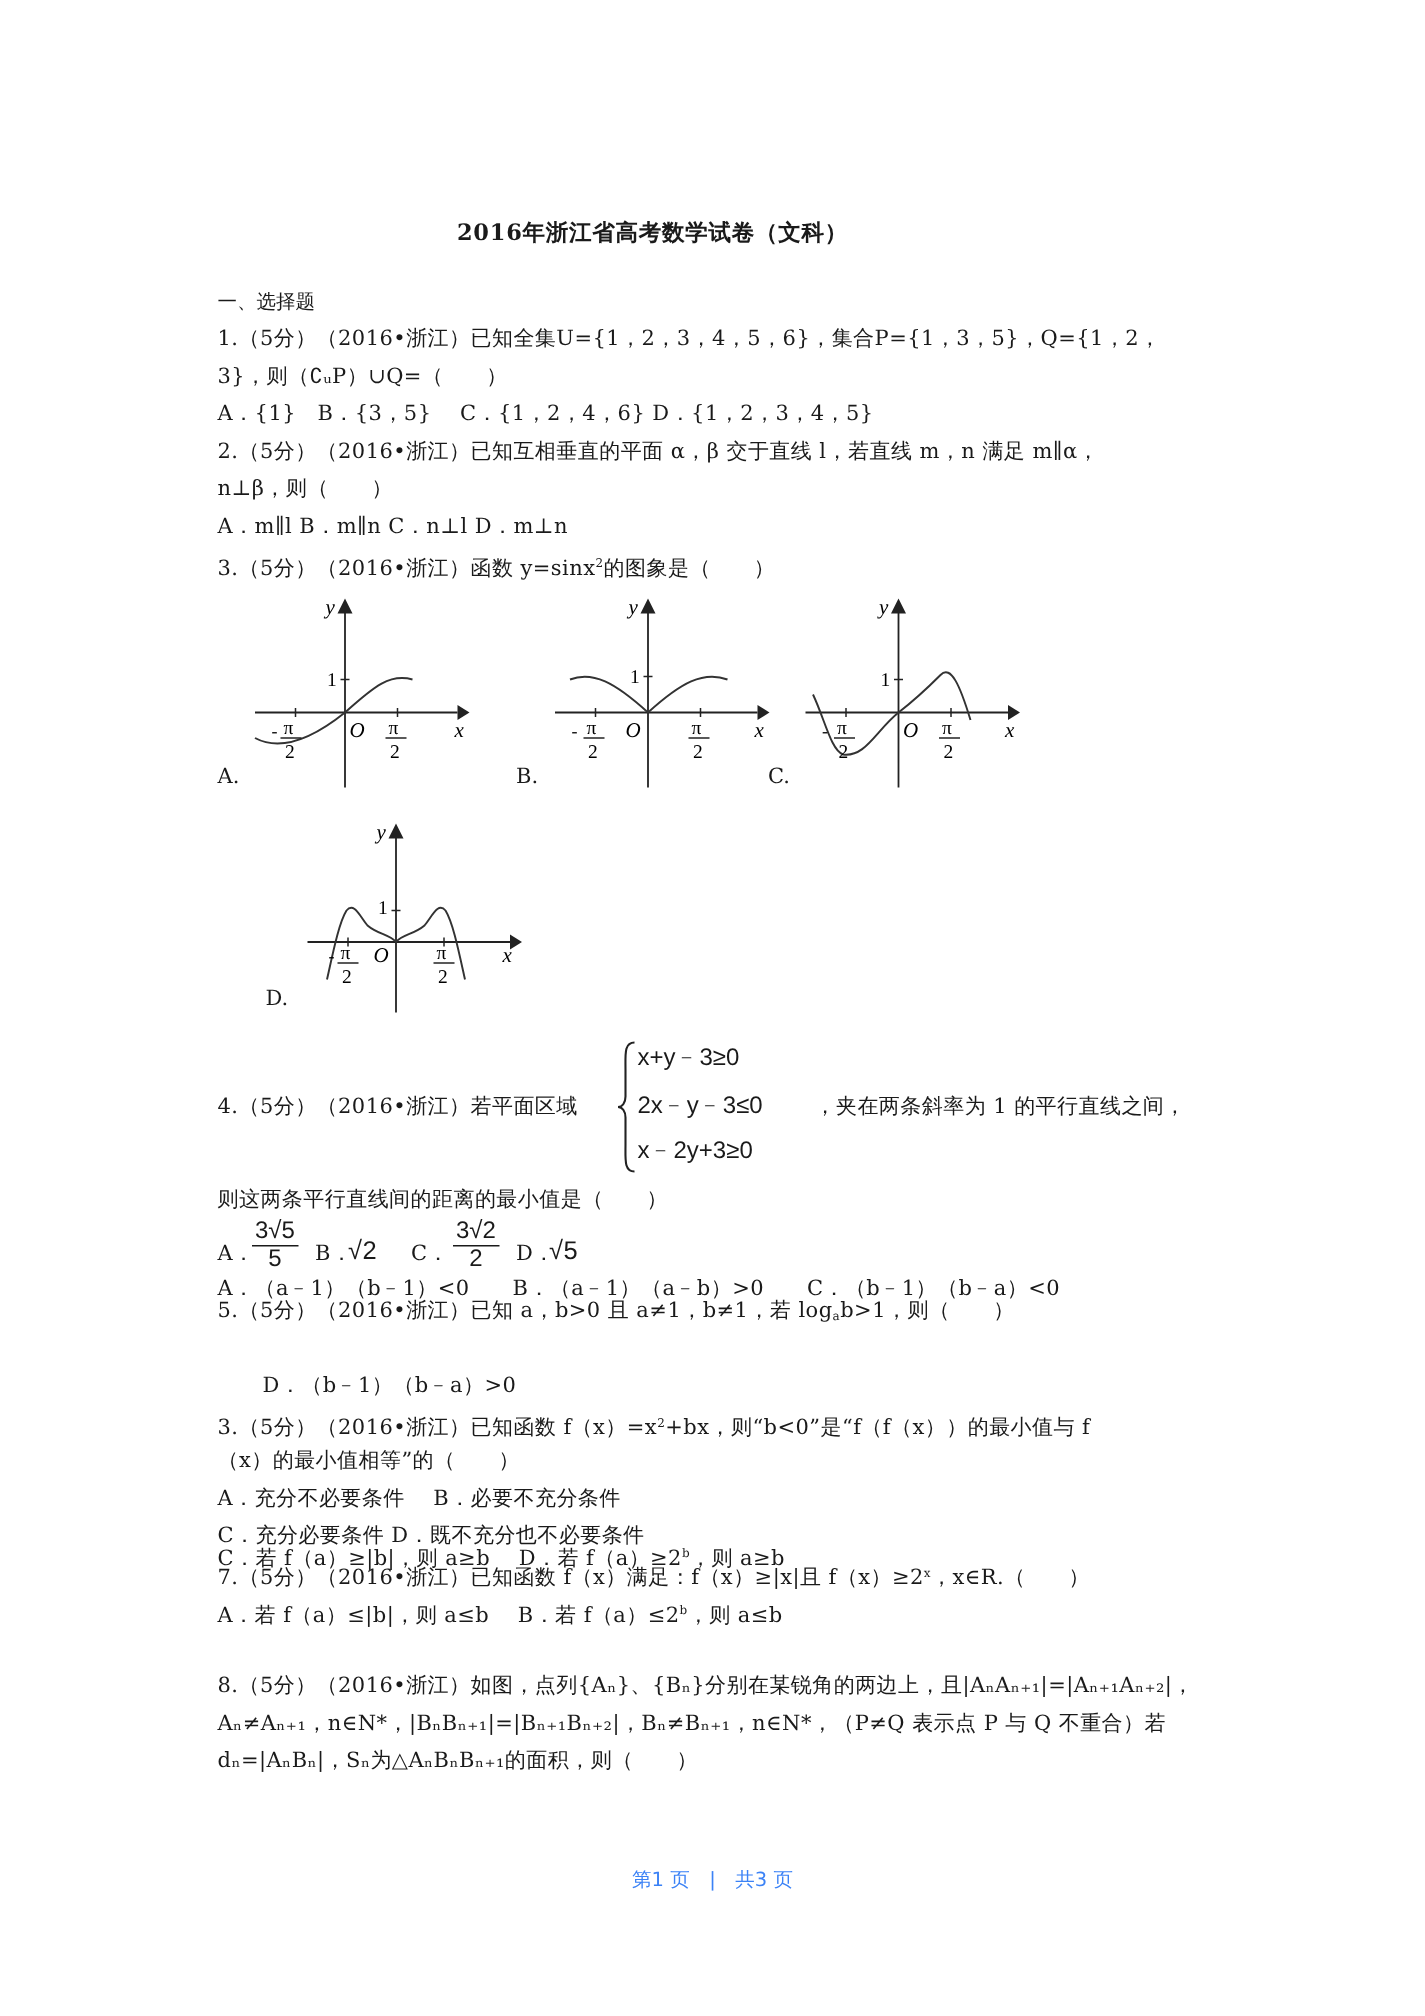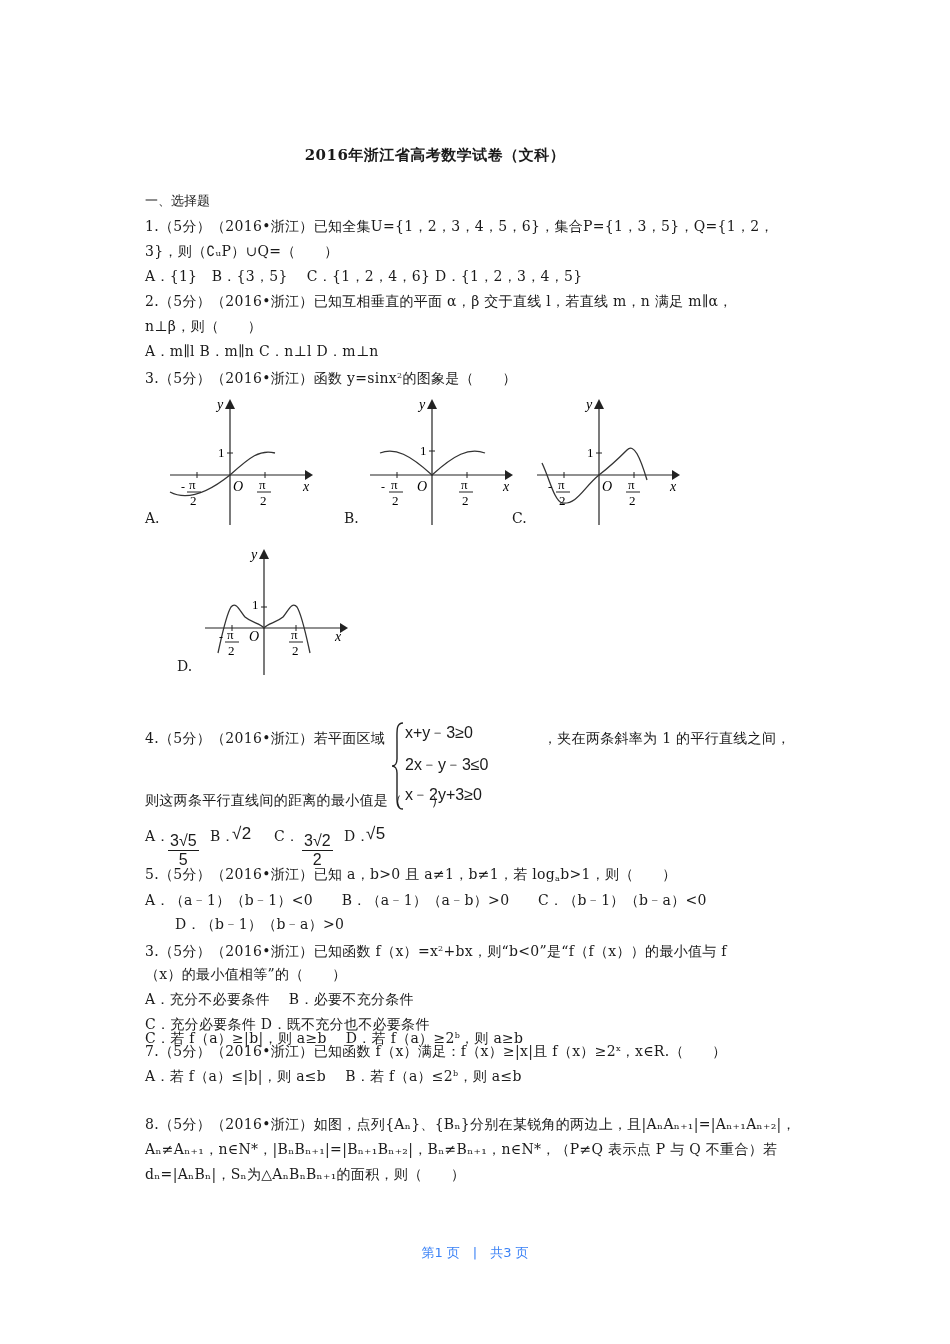--- a/index.html
+++ b/index.html
@@ -18,25 +18,25 @@
     .line {
       position: absolute; left: 145px; font-size: 14px; white-space: nowrap;
       line-height: 20px; letter-spacing: 0.3px;
     }
     sub, sup { font-size: 8px; }
     sup { vertical-align: 5px; }
     sub { vertical-align: -2px; }
     .graph { position: absolute; }
     .graph-label { position: absolute; font-size: 14px; }
     .brace-block {
-      position: absolute; left: 391px; top: 693px; width: 140px; height: 90px; margin-top: 28px;
+      position: absolute; left: 411px; top: 693px; width: 140px; height: 90px;
     }
     .brace-block .eq { position: absolute; left: 14px; font-family: "Liberation Sans", sans-serif; font-size: 16px; }
     .frac { position: absolute; font-family: "Liberation Sans", sans-serif; font-size: 16px; text-align: center; }
-    .frac .num { border-bottom: 1px solid #1a1a1a; padding: 0 2px; display: block; margin-top: 20px; }
+    .frac .num { border-bottom: 1px solid #1a1a1a; padding: 0 2px; display: block; }
     .frac .den { display: block; }
     .footer {
       position: absolute; top: 1244px; left: 0; width: 950px; text-align: center;
       font-family: "DejaVu Sans", sans-serif; font-size: 13px; color: #3b82f6;
     }
   </style>
 </head>
 <body>
 
 <div class="page-title">2016年浙江省高考数学试卷（文科）</div>
@@ -169,21 +169,21 @@
 <div class="frac" style="left:302px;top:812px">
   <span class="num">3√2</span>
   <span class="den">2</span>
 </div>
 <div class="line" style="top:826px;left:344px">D．</div>
 <div class="line" style="top:824px;left:366px;font-family:'Liberation Sans',sans-serif;font-size:17px">√5</div>
 
 <div class="line" style="top:864px">
   <span>5.（5分）（2016•浙江）已知 a，b&gt;0 且 a≠1，b≠1，若 log</span><sub>a</sub><span>b&gt;1，则（　　）</span>
 </div>
-<div class="line" style="top:890px">A．（a﹣1）（b﹣1）&lt;0　　B．（a﹣1）（a﹣b）&gt;0　　C．（b﹣1）（b﹣a）&lt;0</div>
+<div class="line" style="top:849px">A．（a﹣1）（b﹣1）&lt;0　　B．（a﹣1）（a﹣b）&gt;0　　C．（b﹣1）（b﹣a）&lt;0</div>
 <div class="line" style="top:914px;left:175px">D．（b﹣1）（b﹣a）&gt;0</div>
 
 <div class="line" style="top:939px">
   <span>3.（5分）（2016•浙江）已知函数 f（x）=x</span><sup>2</sup><span>+bx，则“b&lt;0”是“f（f（x））的最小值与 f</span>
 </div>
 <div class="line" style="top:964px">（x）的最小值相等”的（　　）</div>
 <div class="line" style="top:989px">A．充分不必要条件　 B．必要不充分条件</div>
 <div class="line" style="top:1014px">C．充分必要条件 D．既不充分也不必要条件</div>
 
 <div class="line" style="top:1039px">

